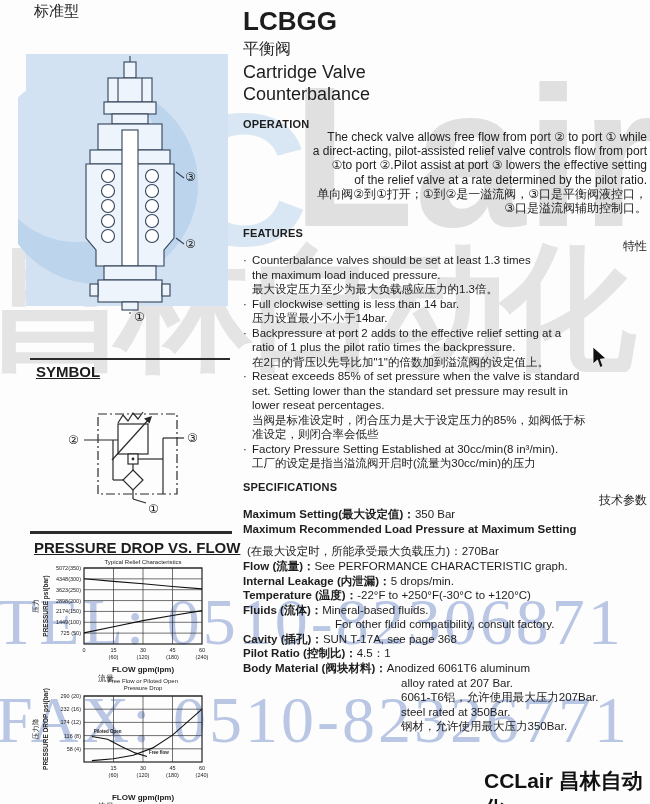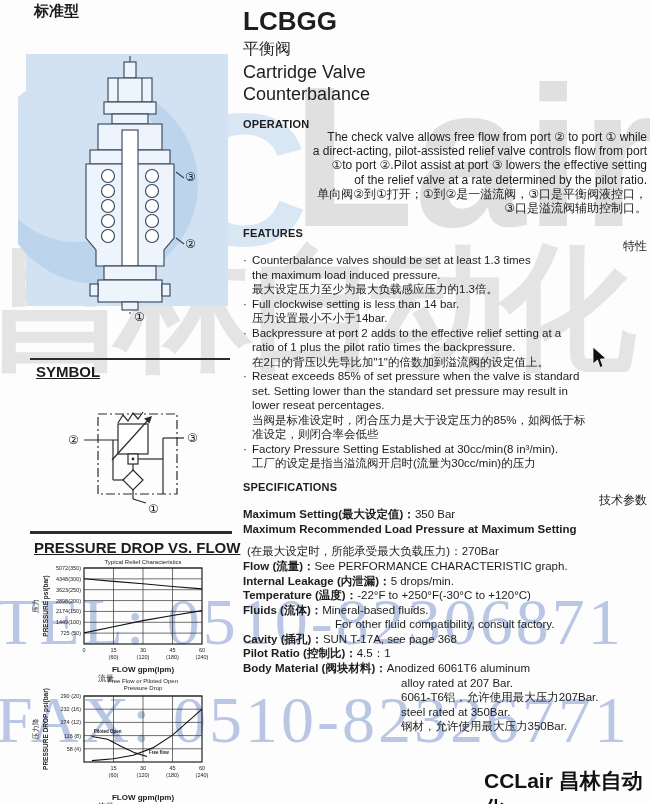--- a/index.html
+++ b/index.html
@@ -22,21 +22,21 @@
   .name-en{font-size:18px;line-height:22px;}
   .tl{font-size:12px;line-height:14.2px;text-align:right;}
   .fl{font-size:11.5px;line-height:14.5px;display:flex;}
   .fm{width:9px;flex:0 0 9px;}
   .sl{font-size:11.5px;line-height:14.6px;}
   .sl b{font-weight:bold;}
   .sl.sp{padding-left:4px;margin-top:8px;}
   .sl.ind-a{padding-left:92px;}
   .sl.ind-b{padding-left:158px;}
   .rule{position:absolute;background:#2c2c2c;}
-  .type-label{font-size:15px;font-weight:700;}
+  .type-label{font-size:15px;font-weight:400;}
   .footer-brand{font-size:21px;font-weight:600;color:#111;}
   svg text{font-family:"Liberation Sans","DejaVu Sans",sans-serif;fill:#1d1d1d;}
 </style>
 </head>
 <body>
 
 <div class="wm wm-script wm-cc">CC</div>
 <div class="wm wm-script wm-lair">Lair</div>
 <div class="wm wm-cjk">昌林自动化</div>
 <div class="wm wm-tel">TEL: 0510-82306871</div>

